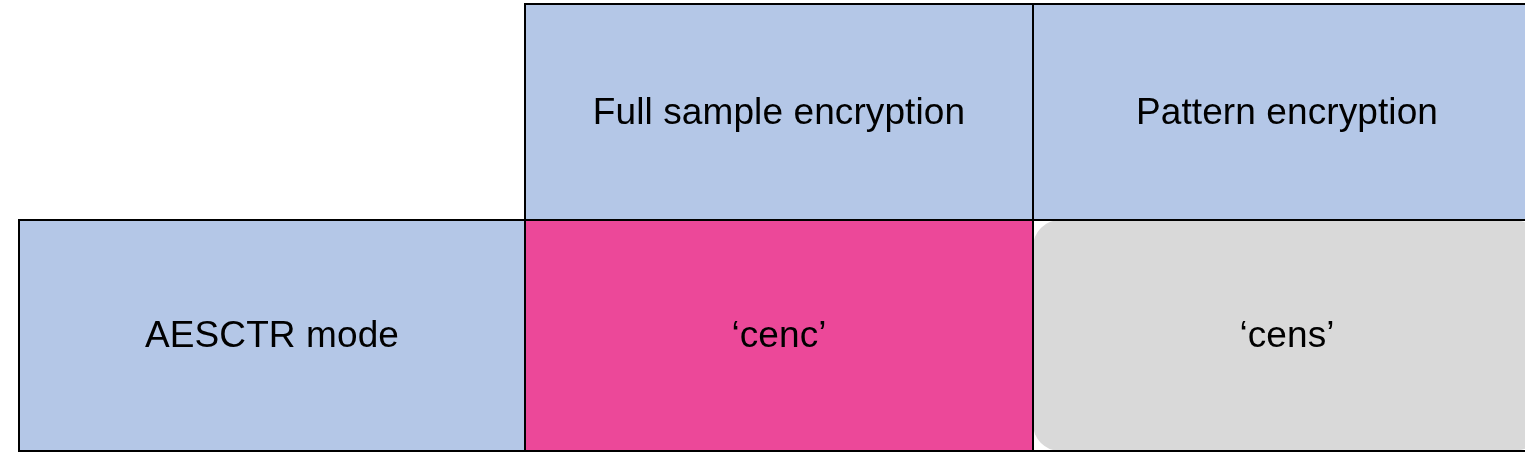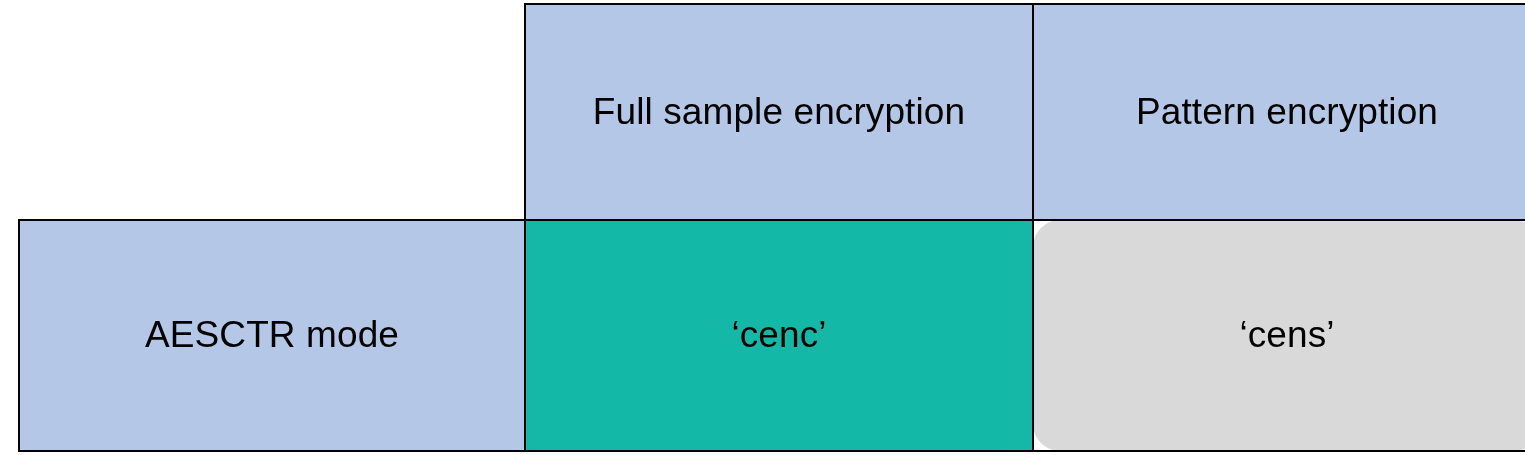--- a/index.html
+++ b/index.html
@@ -49,21 +49,21 @@
     border-left: 0;
     border-bottom-color: #000000;
   }
   td.hdr {
     background: #b4c7e7;
   }
   td.rowlbl {
     background: #b4c7e7;
   }
   td.cell-green {
-    background: #14b8a6;
+    background: #ec4899;
   }
   td.cell-gray {
     background: #d9d9d9;
     border-radius: 27px;
   }
   
   tr.r-body-last td.rowlbl {
     border-bottom: 3px solid #000000;
   }
   tr.r-body-last td.cell-green,

